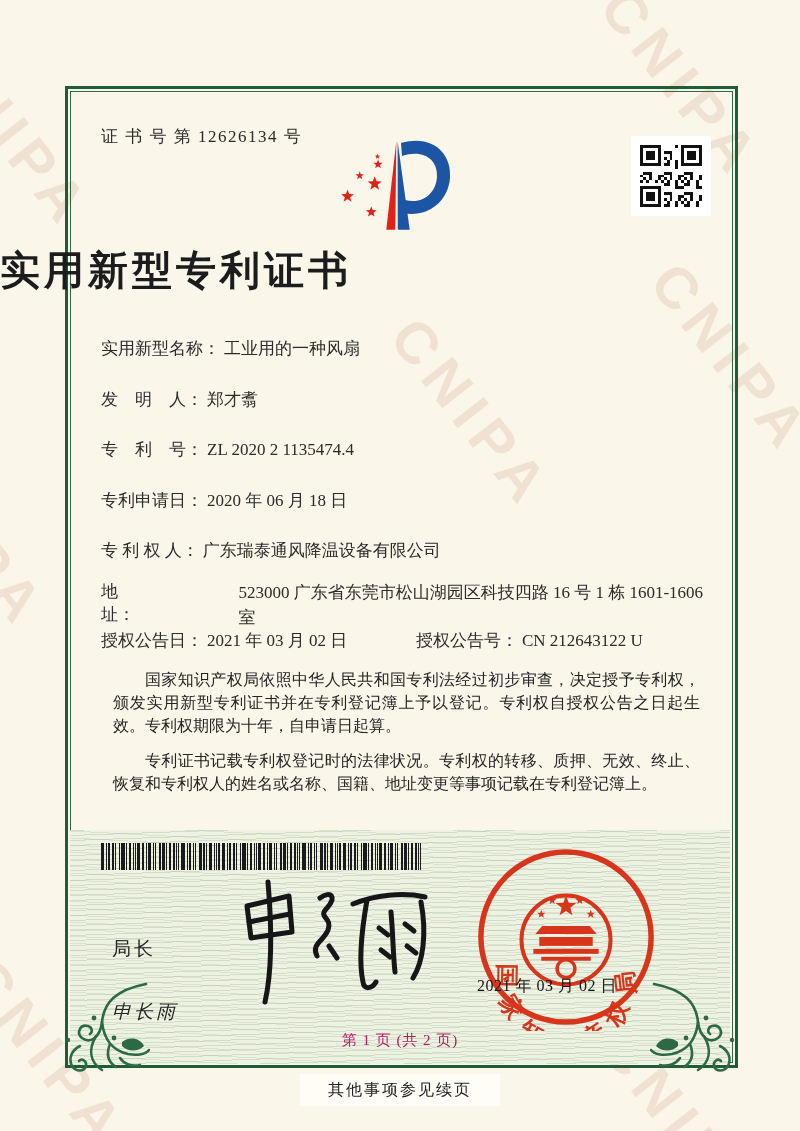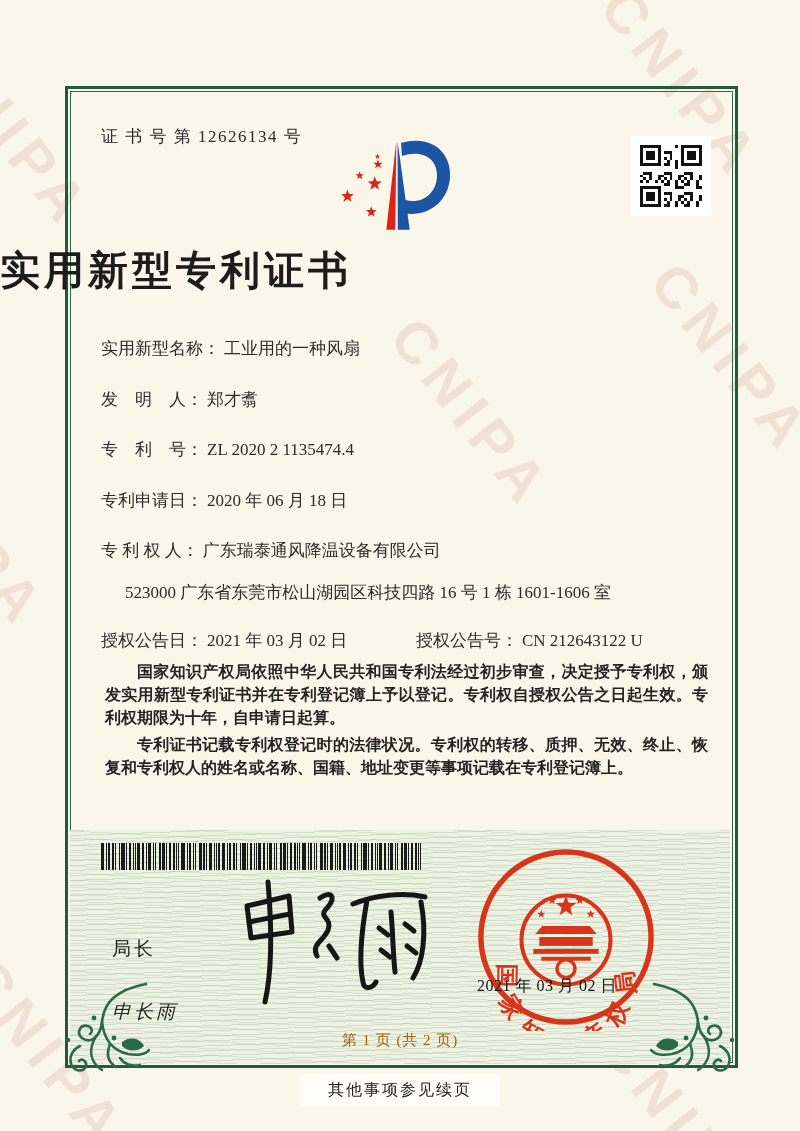--- a/index.html
+++ b/index.html
@@ -46,21 +46,21 @@
   .frow .fvalue{ margin-left:4px; }
   .frow.addr{ white-space:normal; }
   .frow.addr .fwrap{ display:flex; }
   .frow.addr .fvalue{ width:498px; line-height:25px; white-space:normal;margin-left:24px; }
   .fpair2{ position:absolute; left:315px; top:0; }
 
   .body-text{
     position:absolute; left:101px; top:656px; width:611px; z-index:3;
     font-size:16px; line-height:23px; color:#242424; text-align:justify;
   }
-  .body-text p{ margin:4px; text-indent:2em;font-weight:bold; }
+  .body-text p{ margin:12px; text-indent:2em; }
 
   
   .panel{
     position:absolute; left:70px; top:830px; width:660px; height:234px; z-index:2;
     background-color:#eef2e2;
     background-image:
       repeating-linear-gradient(178deg, rgba(147,173,139,0.30) 0 1px, rgba(0,0,0,0) 1px 5px),
       repeating-linear-gradient(183deg, rgba(147,173,139,0.22) 0 1px, rgba(0,0,0,0) 1px 7px);
   }
   .barcode{ position:absolute; left:101px; top:843px; width:324px; height:27px; z-index:3; }
@@ -77,21 +77,21 @@
   .seal-date{
     position:absolute; left:477px; top:976px; z-index:5;
     font-size:16px; color:#141414; letter-spacing:0.5px; white-space:nowrap;
   }
   .flourish{ position:absolute; width:100px; height:95px; z-index:4; }
   .flourish.bl{ left:50px;  top:980px; }
   .flourish.br{ left:650px; top:980px; transform:scaleX(-1); }
 
   .page-number{
     position:absolute; left:0; right:0; top:1031px; z-index:3;
-    text-align:center; font-size:15px; letter-spacing:1px; color:#a16207;
+    text-align:center; font-size:15px; letter-spacing:1px; color:#be185d;
   }
   .note-patch{
     position:absolute; left:300px; top:1074px; width:200px; height:32px;
     background:#fffdf6; z-index:2;
   }
   .continuation-note{
     position:absolute; left:0; right:0; top:1080px; z-index:3;
     text-align:center; font-size:16px; letter-spacing:2px; color:#242424;
   }
 </style>
@@ -245,20 +245,21 @@
       <span class="flabel">专　利　号：</span><span class="fvalue">ZL 2020 2 1135474.4</span>
     </div>
     <div class="frow" style="top:489px">
       <span class="flabel">专利申请日：</span><span class="fvalue">2020 年 06 月 18 日</span>
     </div>
     <div class="frow" style="top:539px">
       <span class="flabel">专 利 权 人：</span><span class="fvalue">广东瑞泰通风降温设备有限公司</span>
     </div>
     <div class="frow addr" style="top:580px">
       <span class="fwrap">
+          <span class="flabel">地　　　　址：</span>
           <span class="fvalue">523000 广东省东莞市松山湖园区科技四路 16 号 1 栋 1601-1606 室</span>
         </span>
     </div>
     <div class="frow" style="top:629px">
       <span class="flabel">授权公告日：</span><span class="fvalue">2021 年 03 月 02 日</span>
       <span class="fpair2">
         <span class="flabel">授权公告号：</span><span class="fvalue">CN 212643122 U</span>
       </span>
     </div>
   </div>

